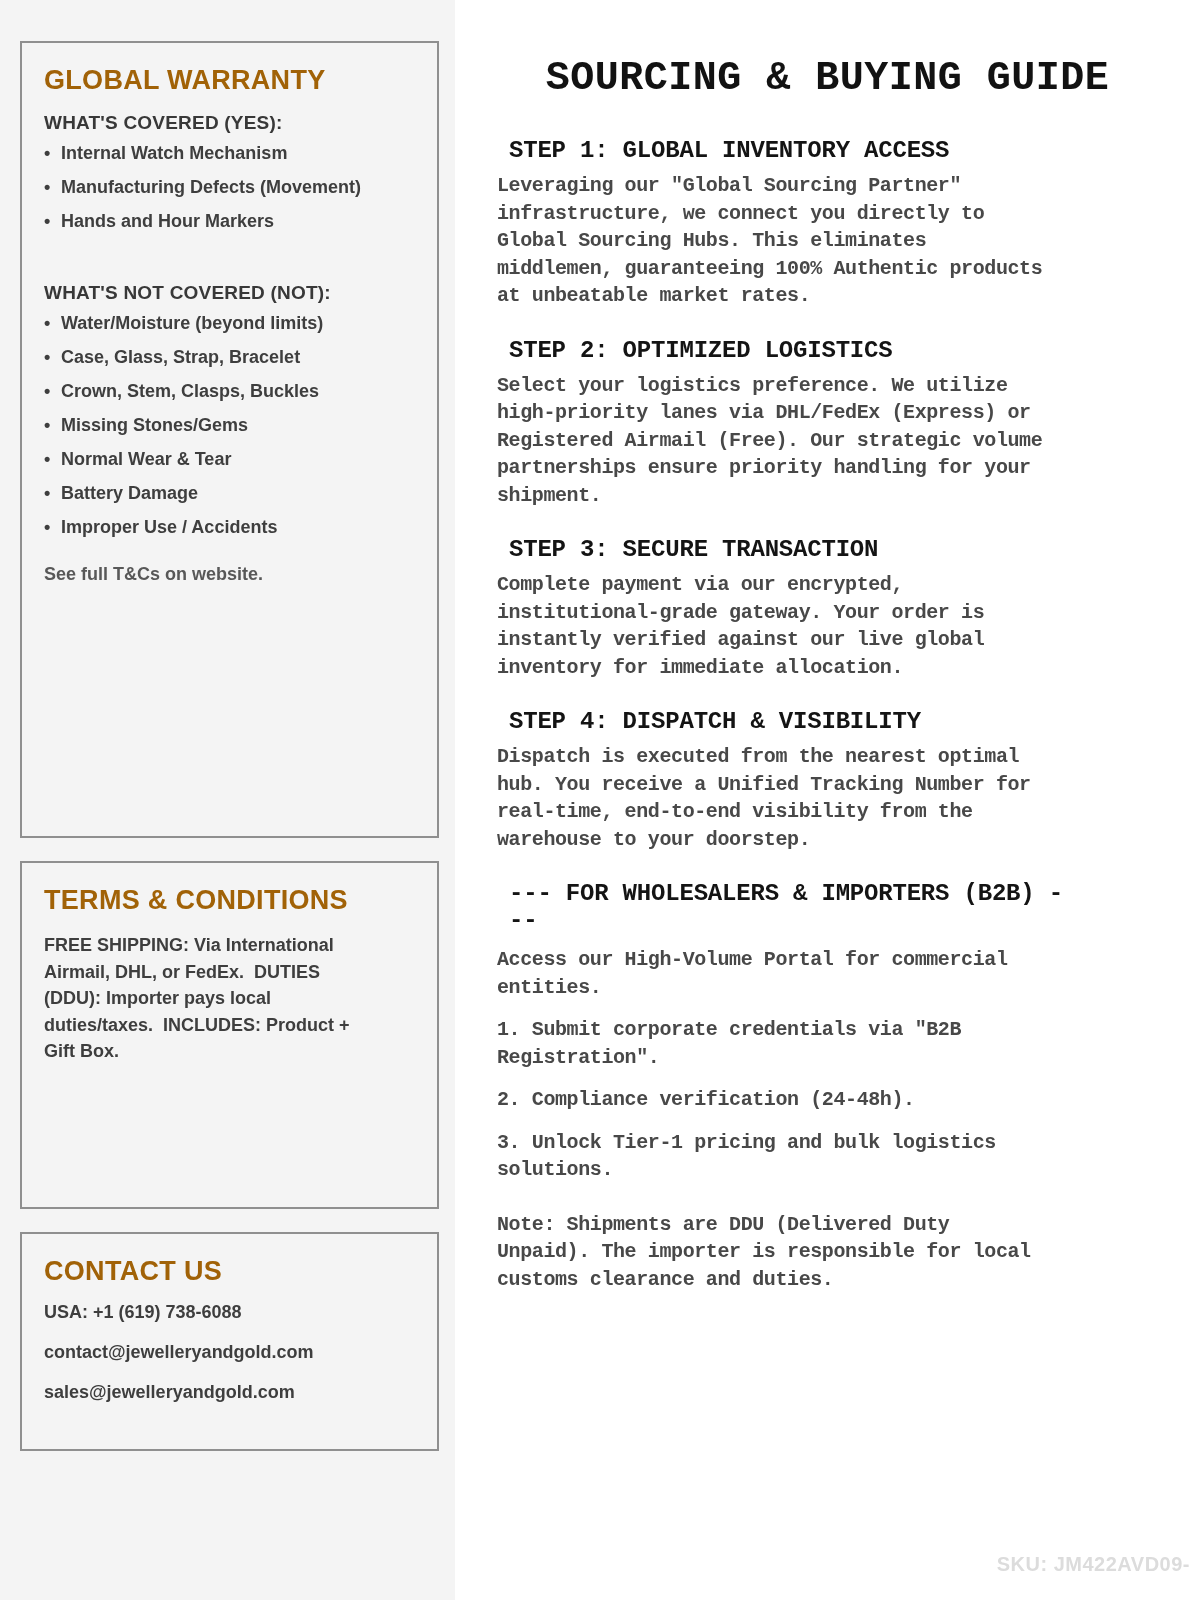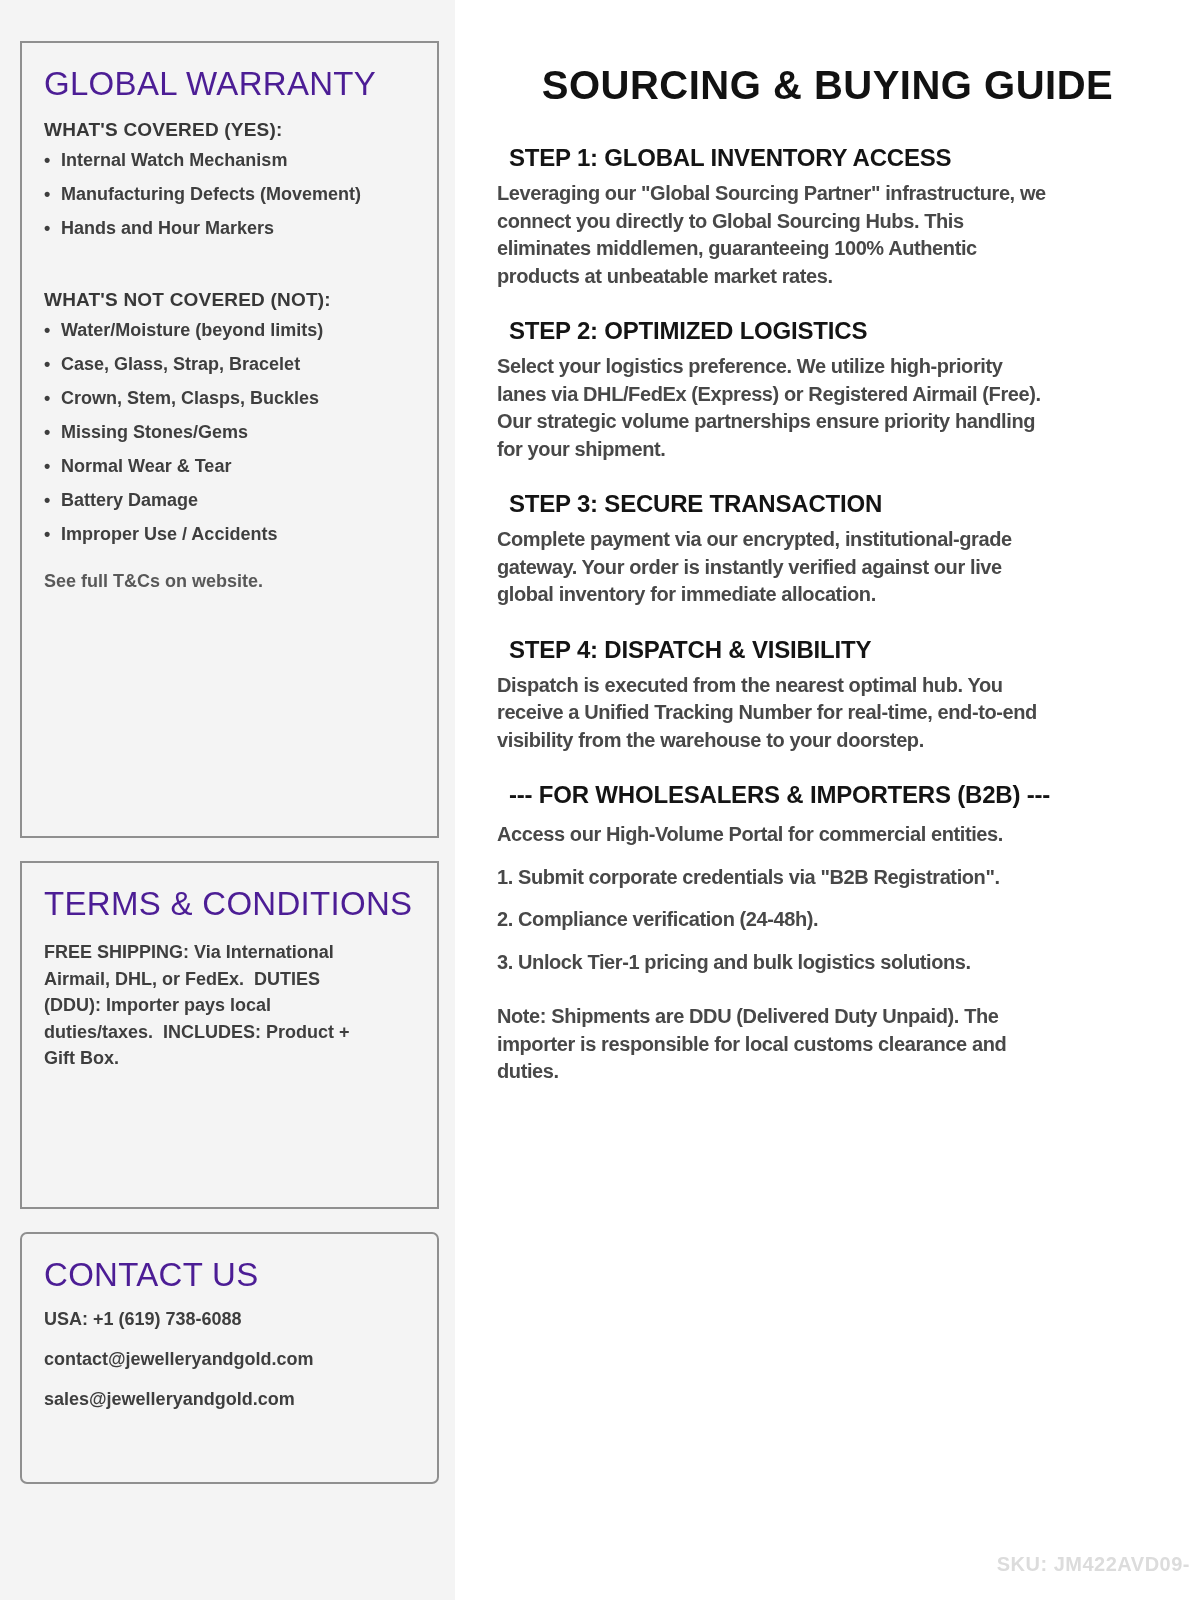--- a/index.html
+++ b/index.html
@@ -20,24 +20,24 @@
     padding: 41px 16px 0 20px;
   }
   .panel {
     border: 2px solid #8f8f8f;
     background: #f4f4f4;
     padding: 20px 22px;
     margin-bottom: 23px;
   }
   .panel.warranty { height: 797px; }
   .panel.terms    { height: 348px; }
-  .panel.contact  { height: 252px; border-radius: 7px; }
+  .panel.contact  { height: 219px; }
 
   .panel-title {
-    font-size: 33px; font-weight: normal; color: #4c1d95;
+    font-size: 27px; font-weight: bold; color: #a16207;
     letter-spacing: 0.3px;
     margin: 2px 0 16px 0;
   }
   .sub-head {
     font-size: 19px; font-weight: bold; color: #383838;
     margin: 0 0 10px 0;
     letter-spacing: 0.2px;
   }
   .sub-head.second { margin-top: 52px; }
   ul.bullet-list { list-style: none; margin: 0; padding: 0; }
@@ -65,23 +65,24 @@
     margin: 0;
   }
   .contact-line {
     font-size: 18px; font-weight: bold; color: #3e3e3e;
     line-height: 18px;
     margin: 0 0 22px 0;
   }
 
   
   .main {
-    position: absolute; left: 455px; top: 15px;
+    position: absolute; left: 455px; top: 8px;
     width: 745px; height: 1140px;
     background: #ffffff;
+    font-family: Liberation Mono, monospace;
   }
   .guide-title {
     font-size: 40px; font-weight: bold; color: #121212;
     text-align: center;
     letter-spacing: 0.5px;
     margin: 48px 0 0 0;
   }
   .main-content {
     padding: 36px 20px 0 42px;
     width: 640px;

